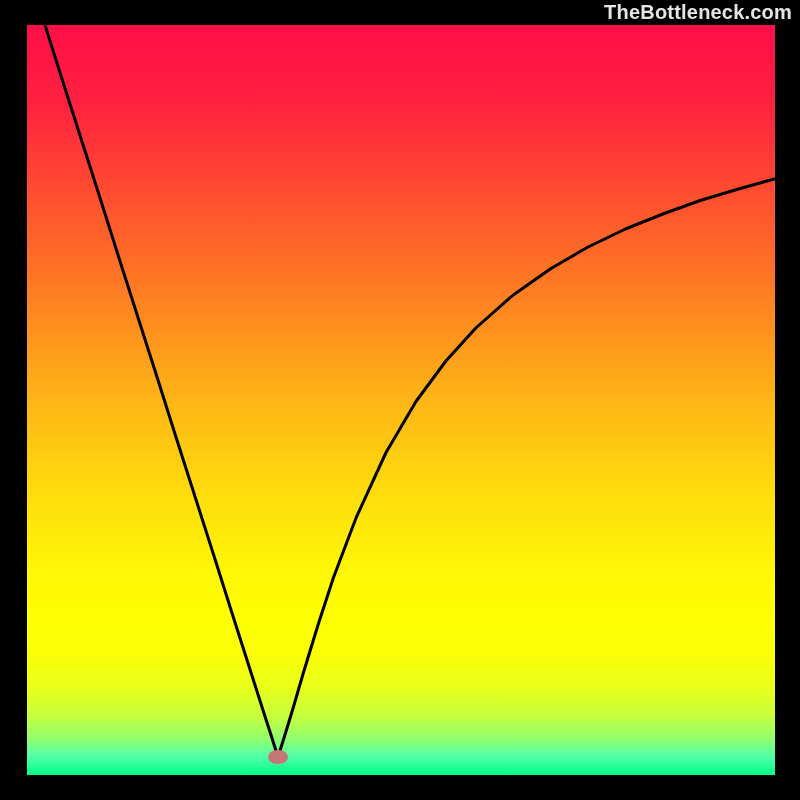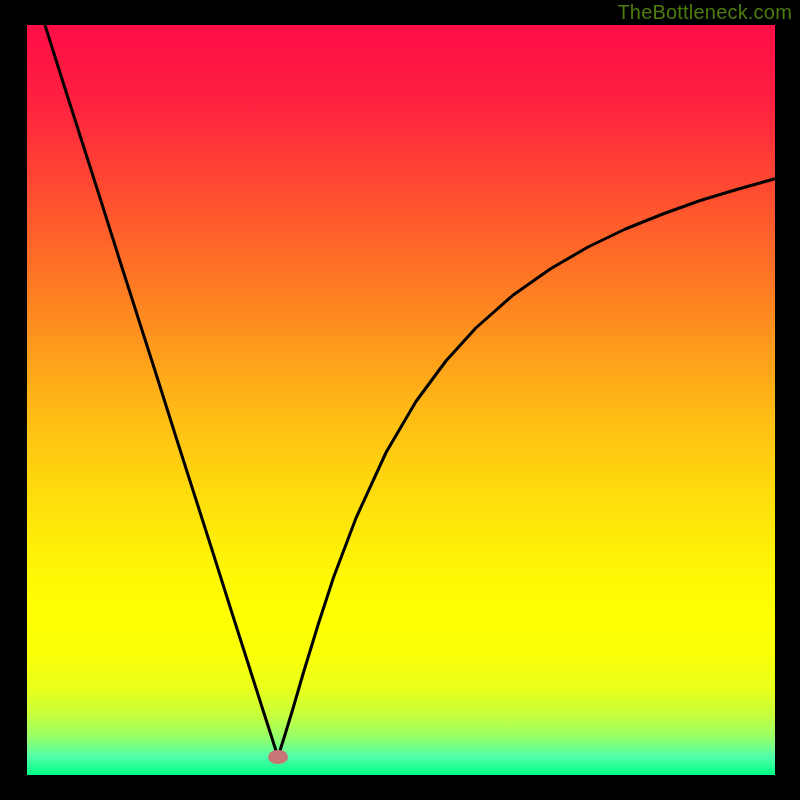--- a/index.html
+++ b/index.html
@@ -30,24 +30,24 @@
     position: absolute;
     inset: 0;
     width: 100%;
     height: 100%;
     overflow: visible;
   }
   .watermark {
     position: absolute;
     top: 1px;
     right: 8px;
-    color: #4d7c0f;
+    color: #e5e5e5;
     font-size: 20px;
     letter-spacing: 0.2px;
-    font-weight: 400;
+    font-weight: 700;
   }
   .marker {
     position: absolute;
     border-radius: 50% / 55%;
     transform: translate(-50%, -50%);
   }
 </style>
 </head>
 <body>
 

